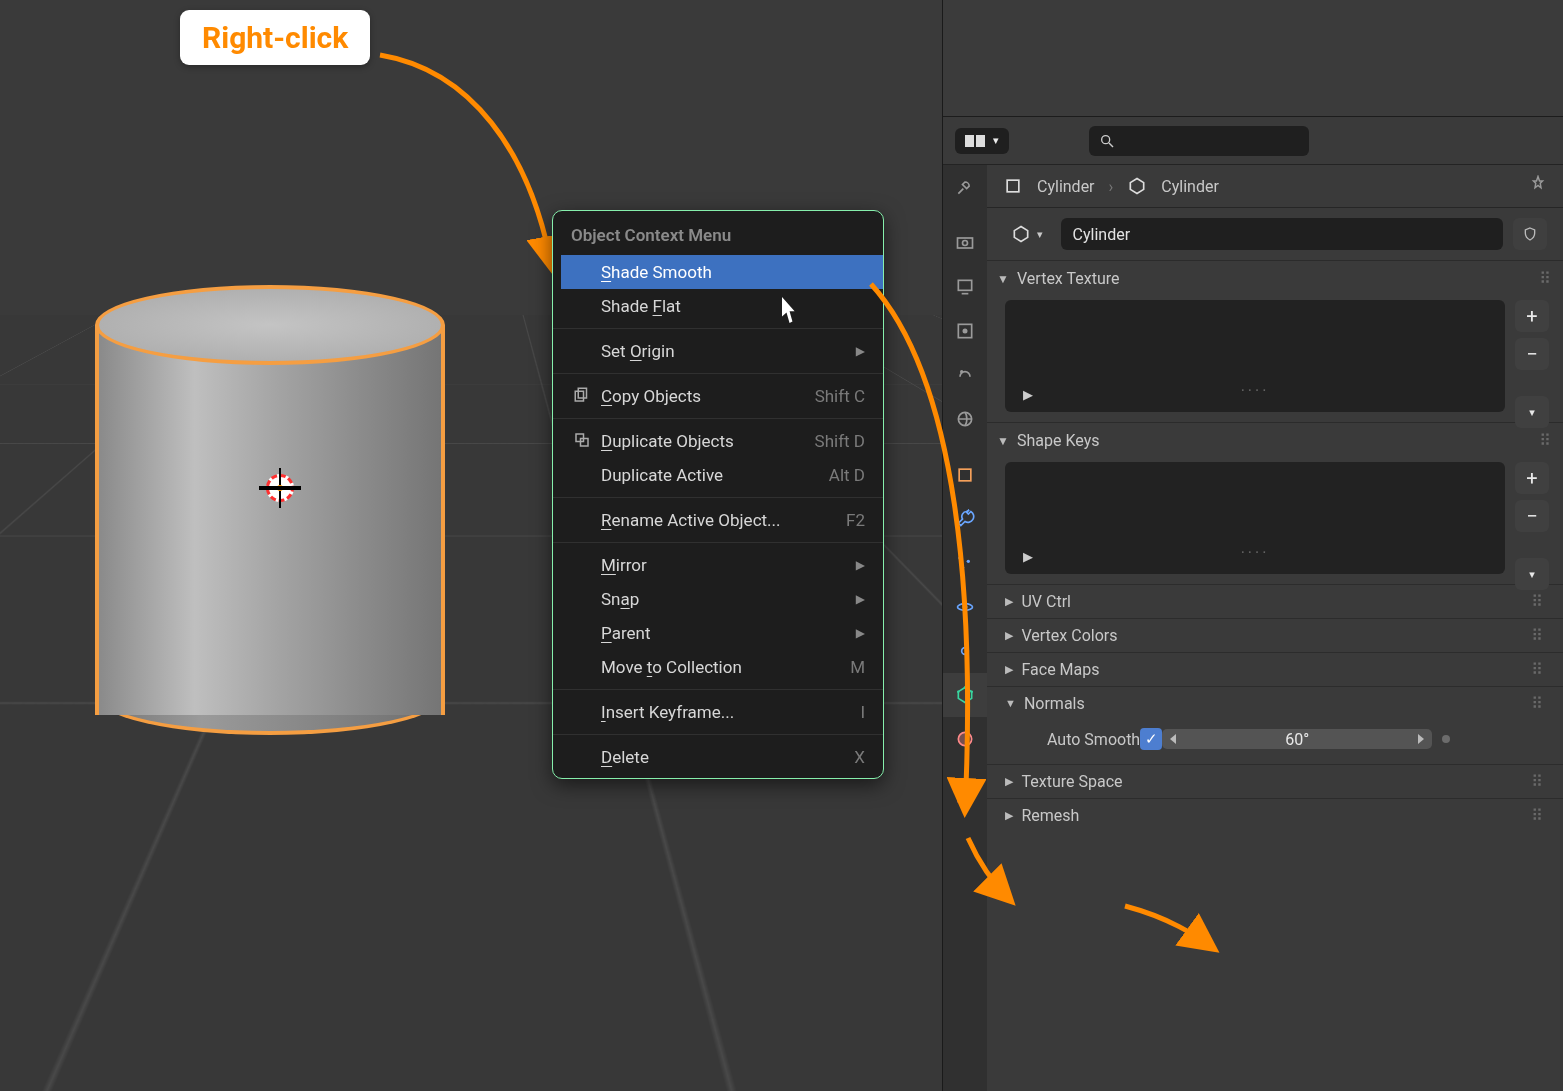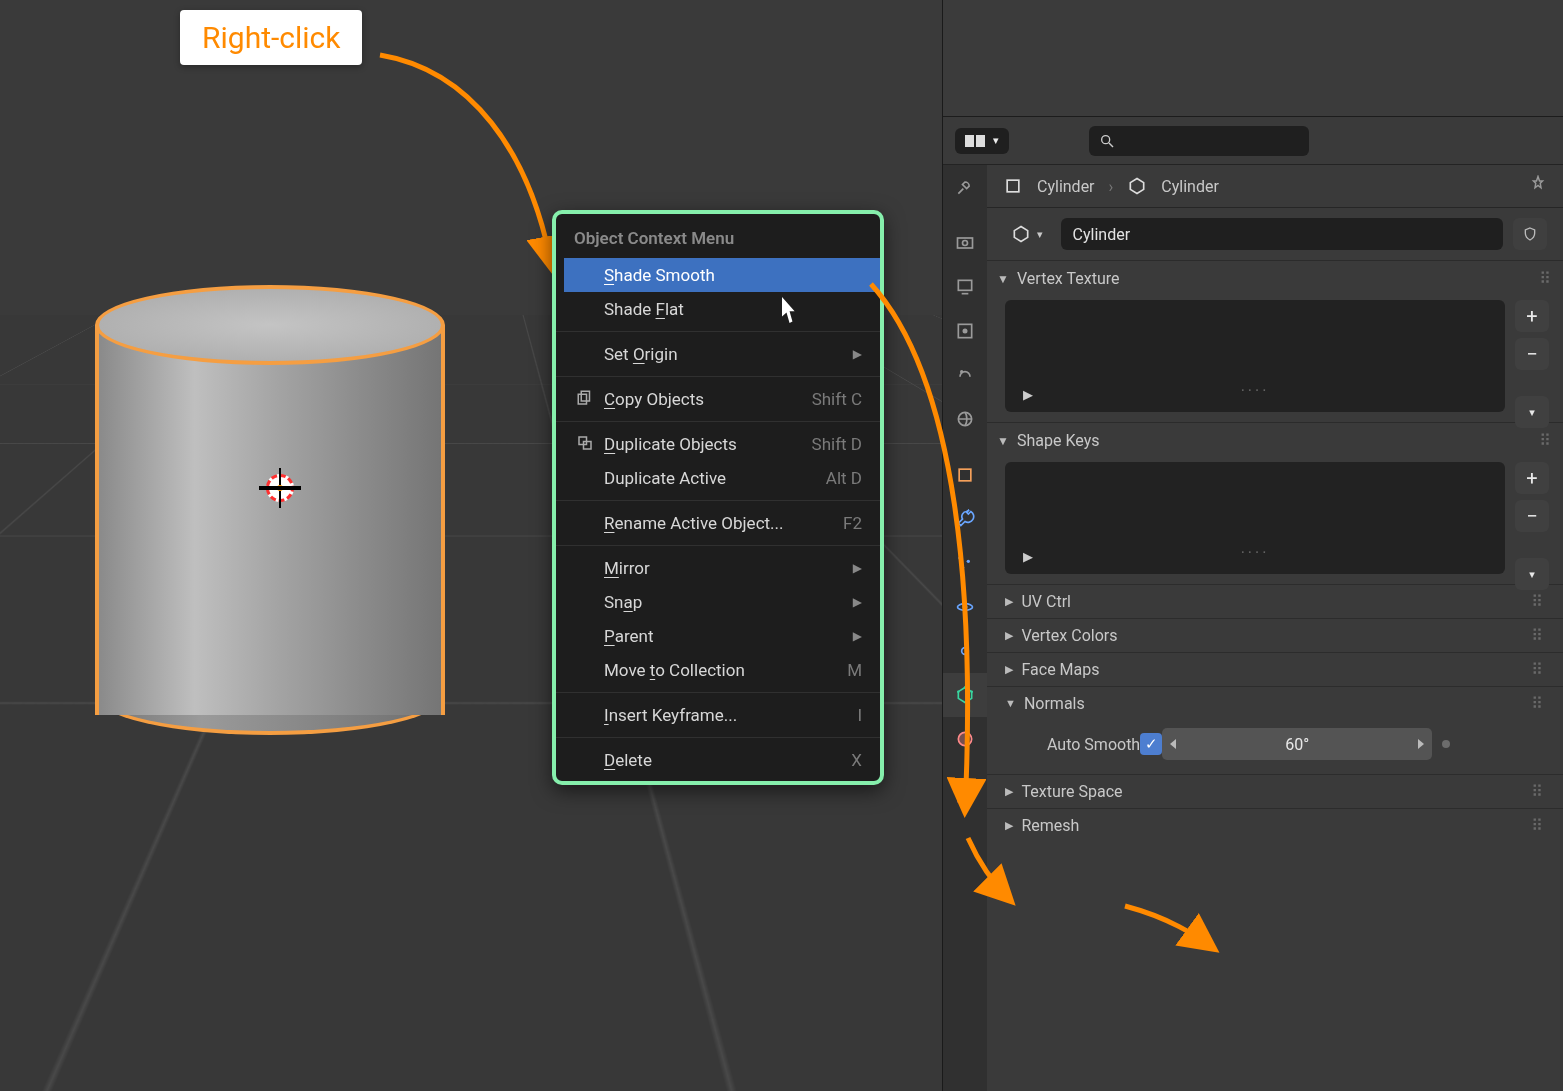--- a/index.html
+++ b/index.html
@@ -65,29 +65,29 @@
 }
 .cursor3d::after{
   content:""; position:absolute; width:40px; height:2px; background:#000; box-shadow:0 0 0 1px #000;
   transform:rotate(0deg);
 }
 .cursor3d .v { position:absolute; width:2px; height:40px; background:#000; }
 .cursor3d .dot { position:absolute; width:6px; height:6px; background:#ff9c00; border-radius:50%; }
 
 .callout {
   position:absolute; left:180px; top:10px;
-  background:#fff; color:#ff8a00; font-size:30px; font-weight:400;
-  padding:10px 22px; border-radius:4px;
+  background:#fff; color:#ff8a00; font-size:30px; font-weight:700;
+  padding:10px 22px; border-radius:9px;
   box-shadow:0 2px 6px rgba(0,0,0,.3);
 }
 
 
 .ctx-menu {
   position:absolute; left:552px; top:210px; width:332px;
-  background:#1d1d1d; border:4px solid #86efac; border-radius:10px;
+  background:#1d1d1d; border:1px solid #86efac; border-radius:10px;
   padding:6px 0 4px;
   box-shadow:0 6px 20px rgba(0,0,0,.55);
   font-size:17px;
 }
 .ctx-title { padding:8px 18px 10px; color:#8a8a8a; font-weight:600; }
 .ctx-item {
   display:flex; align-items:center; padding:7px 18px 7px 40px;
   position:relative; color:#d7d7d7; cursor:pointer;margin-left:8px;
 }
 .ctx-item .ic { position:absolute; left:12px; top:7px; width:20px; height:20px; color:#aaa; }
@@ -177,21 +177,21 @@
 .sub-head .dots { margin-left:auto; color:#6a6a6a; letter-spacing:2px; }
 
 .normals-body {
   display:flex; align-items:center; padding:8px 18px 14px 60px;
 }
 .check {
   width:22px; height:22px; background:#4d7ed0; border-radius:4px; display:flex; align-items:center; justify-content:center;
   color:#fff; font-size:15px;
 }
 .deg-field {
-  flex:0 0 270px; height:32px; background:#545454; border-radius:5px;
+  flex:0 0 270px; height:20px; background:#545454; border-radius:5px;
   display:flex; align-items:center; justify-content:center; color:#e8e8e8;
   position:relative;
 }
 .deg-field::before, .deg-field::after {
   content:""; position:absolute; width:0; height:0; border-top:5px solid transparent; border-bottom:5px solid transparent;
 }
 .deg-field::before { left:8px; border-right:6px solid #bbb; }
 .deg-field::after  { right:8px; border-left:6px solid #bbb; }
 .dot-opt { width:8px; height:8px; background:#6c6c6c; border-radius:50%; margin-left:10px; }
 

